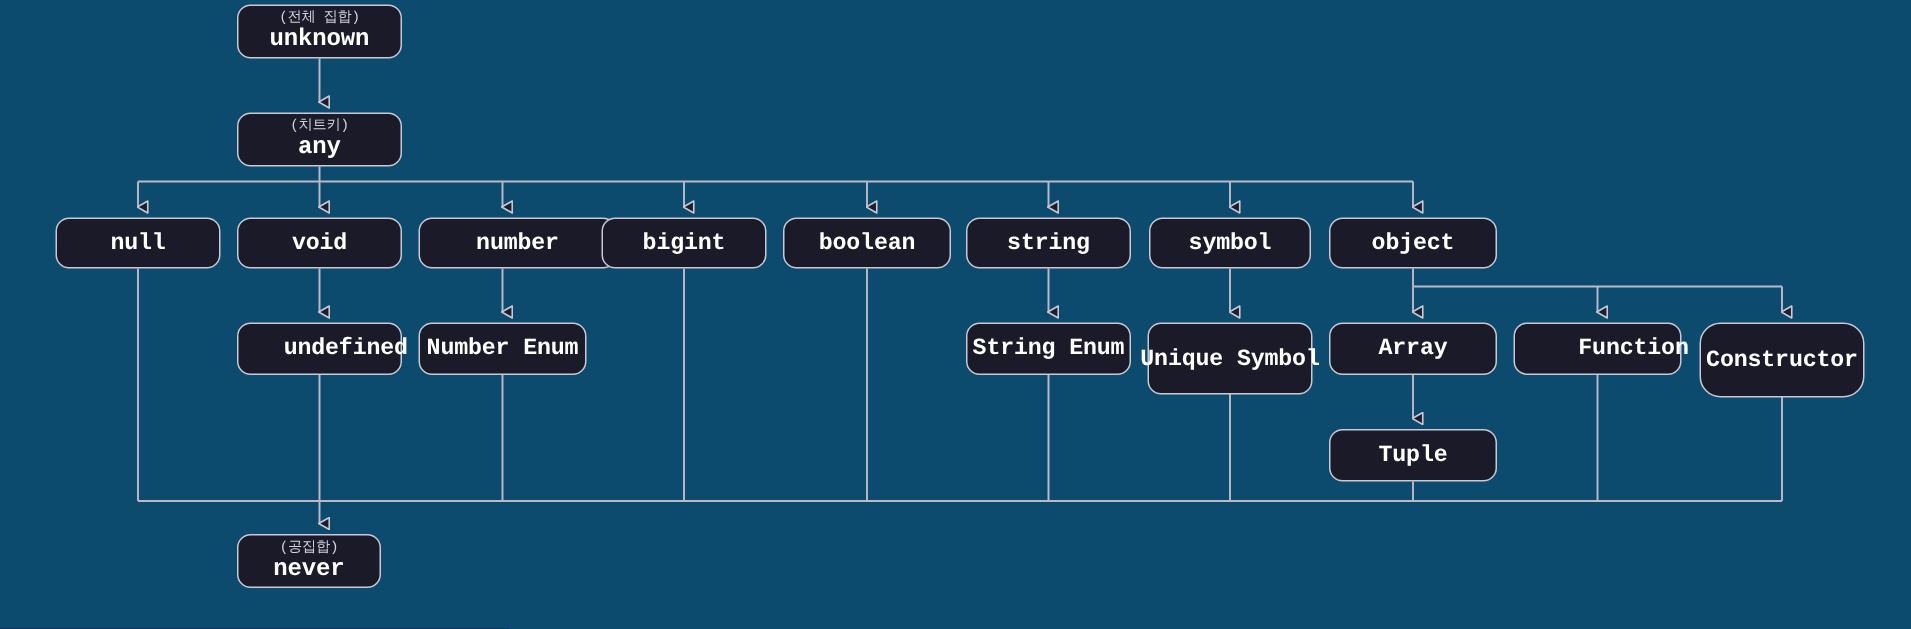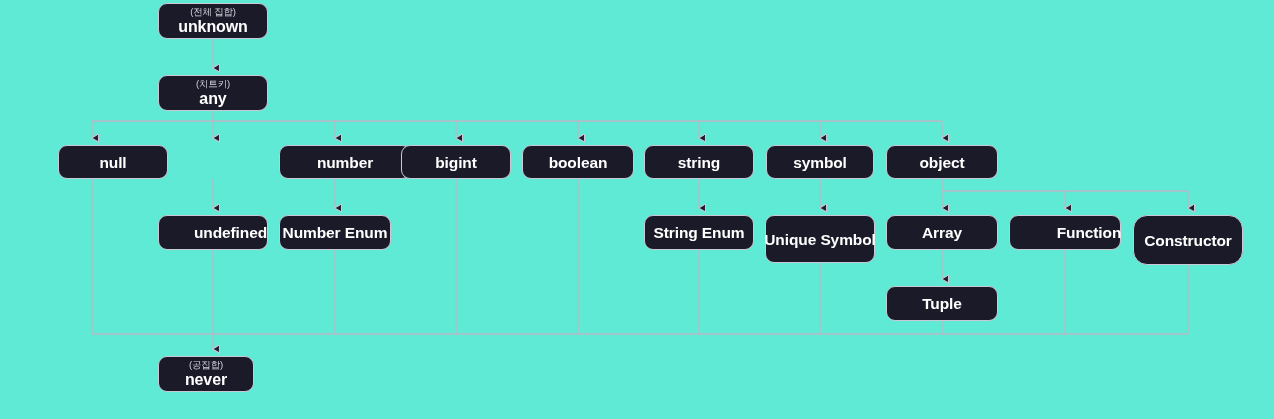--- a/index.html
+++ b/index.html
@@ -10,21 +10,22 @@
   }
   body {
     width: 1274px; height: 419px;
     font-family: "Liberation Sans", "DejaVu Sans", sans-serif;
     overflow: hidden;
   }
   #diagram {
     position: relative;
     width: 1274px;
     height: 419px;
-    background: #5eead4;
+    background: #0c4a6e;
+    font-family: Liberation Mono, monospace;
   }
   #edges {
     position: absolute;
     left: 0; top: 0;
     width: 1274px; height: 419px;
     pointer-events: none;
   }
   .node {
     position: absolute;
     background: #1b1a28;
@@ -114,24 +115,27 @@
   <div class="node has-sub" style="left:158px; top:3px; width:110px; height:36px;">
     <div class="sub">(전체 집합)</div>
     <div class="label">unknown</div>
   </div>
 
   <div class="node has-sub" style="left:158px; top:75px; width:110px; height:36px;">
     <div class="sub">(치트키)</div>
     <div class="label">any</div>
   </div>
 
-  <div class="node plain" style="left:37px; top:145px; width:110px; height:34px;margin-left:21px;">
+  <div class="node plain" style="left:37px; top:145px; width:110px; height:34px;">
     <div class="label">null</div>
   </div>
 
+  <div class="node plain" style="left:158px; top:145px; width:110px; height:34px;">
+    <div class="label">void</div>
+  </div>
 
   <div class="node plain" style="left:279px; top:145px; width:132px; height:34px;">
     <div class="label">number</div>
   </div>
 
   <div class="node plain" style="left:401px; top:145px; width:110px; height:34px;">
     <div class="label">bigint</div>
   </div>
 
   <div class="node plain" style="left:522px; top:145px; width:112px; height:34px;">

